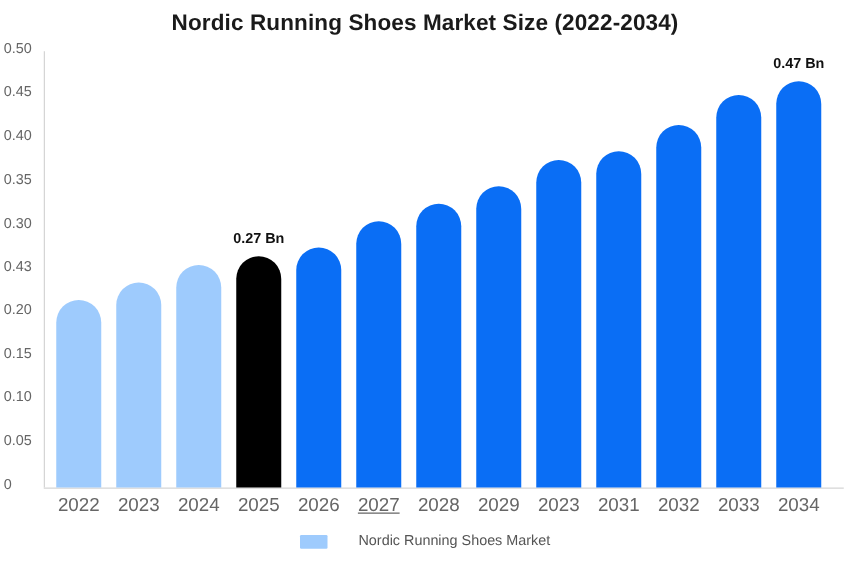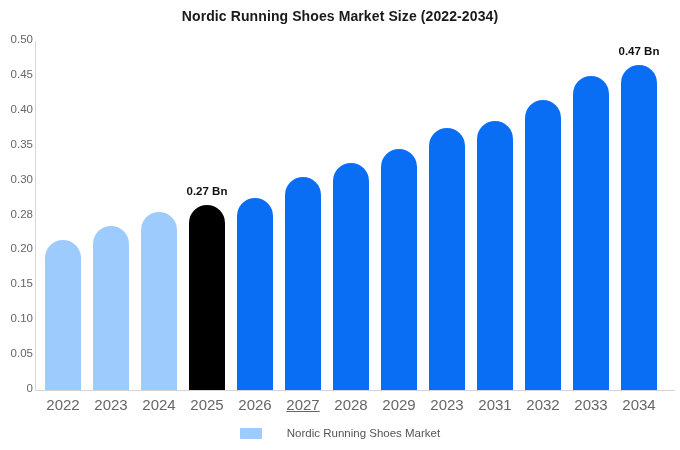--- a/index.html
+++ b/index.html
@@ -5,33 +5,33 @@
   html,body{margin:0;padding:0;}
   body{
     width:680px;height:450px;background:#ffffff;
     font-family:"Liberation Sans", sans-serif;
     overflow:hidden;position:relative;
   }
   #chart-root{position:absolute;left:0;top:0;width:680px;height:450px;}
 
   .chart-title{
     position:absolute;left:0;top:8px;width:680px;text-align:center;
-    font-size:14px;font-weight:bold;color:#1a1a1a;letter-spacing:0.1px;
+    font-size:18px;font-weight:bold;color:#1a1a1a;letter-spacing:0.1px;
   }
 
   
   .axis-line-y{
     position:absolute;left:35px;top:41px;width:1px;height:349px;background:#d5d5d5;
   }
   .axis-line-x{
     position:absolute;left:35px;top:390px;width:640px;height:1px;background:#d5d5d5;
   }
 
   .ytick{
-    position:absolute;right:0;width:30px;text-align:right;
+    position:absolute;right:0;width:30px;text-align:left;
     font-size:11.5px;color:#666666;
   }
   .ytick-wrap{position:absolute;left:0;width:33px;height:0;}
 
   .xtick{
     position:absolute;top:396px;width:48px;text-align:center;
     font-size:15px;color:#666666;
   }
 
   .bar{
@@ -71,21 +71,21 @@
       <div class="ytick-wrap" style="top: 320.2px;">
         <div class="ytick" style="top: -8px;">0.10</div>
       </div>
       <div class="ytick-wrap" style="top: 285.3px;">
         <div class="ytick" style="top: -8px;">0.15</div>
       </div>
       <div class="ytick-wrap" style="top: 250.4px;">
         <div class="ytick" style="top: -8px;">0.20</div>
       </div>
       <div class="ytick-wrap" style="top: 215.5px;">
-        <div class="ytick" style="top: -8px;">0.28</div>
+        <div class="ytick" style="top: -8px;">0.43</div>
       </div>
       <div class="ytick-wrap" style="top: 180.6px;">
         <div class="ytick" style="top: -8px;">0.30</div>
       </div>
       <div class="ytick-wrap" style="top: 145.7px;">
         <div class="ytick" style="top: -8px;">0.35</div>
       </div>
       <div class="ytick-wrap" style="top: 110.8px;">
         <div class="ytick" style="top: -8px;">0.40</div>
       </div>

